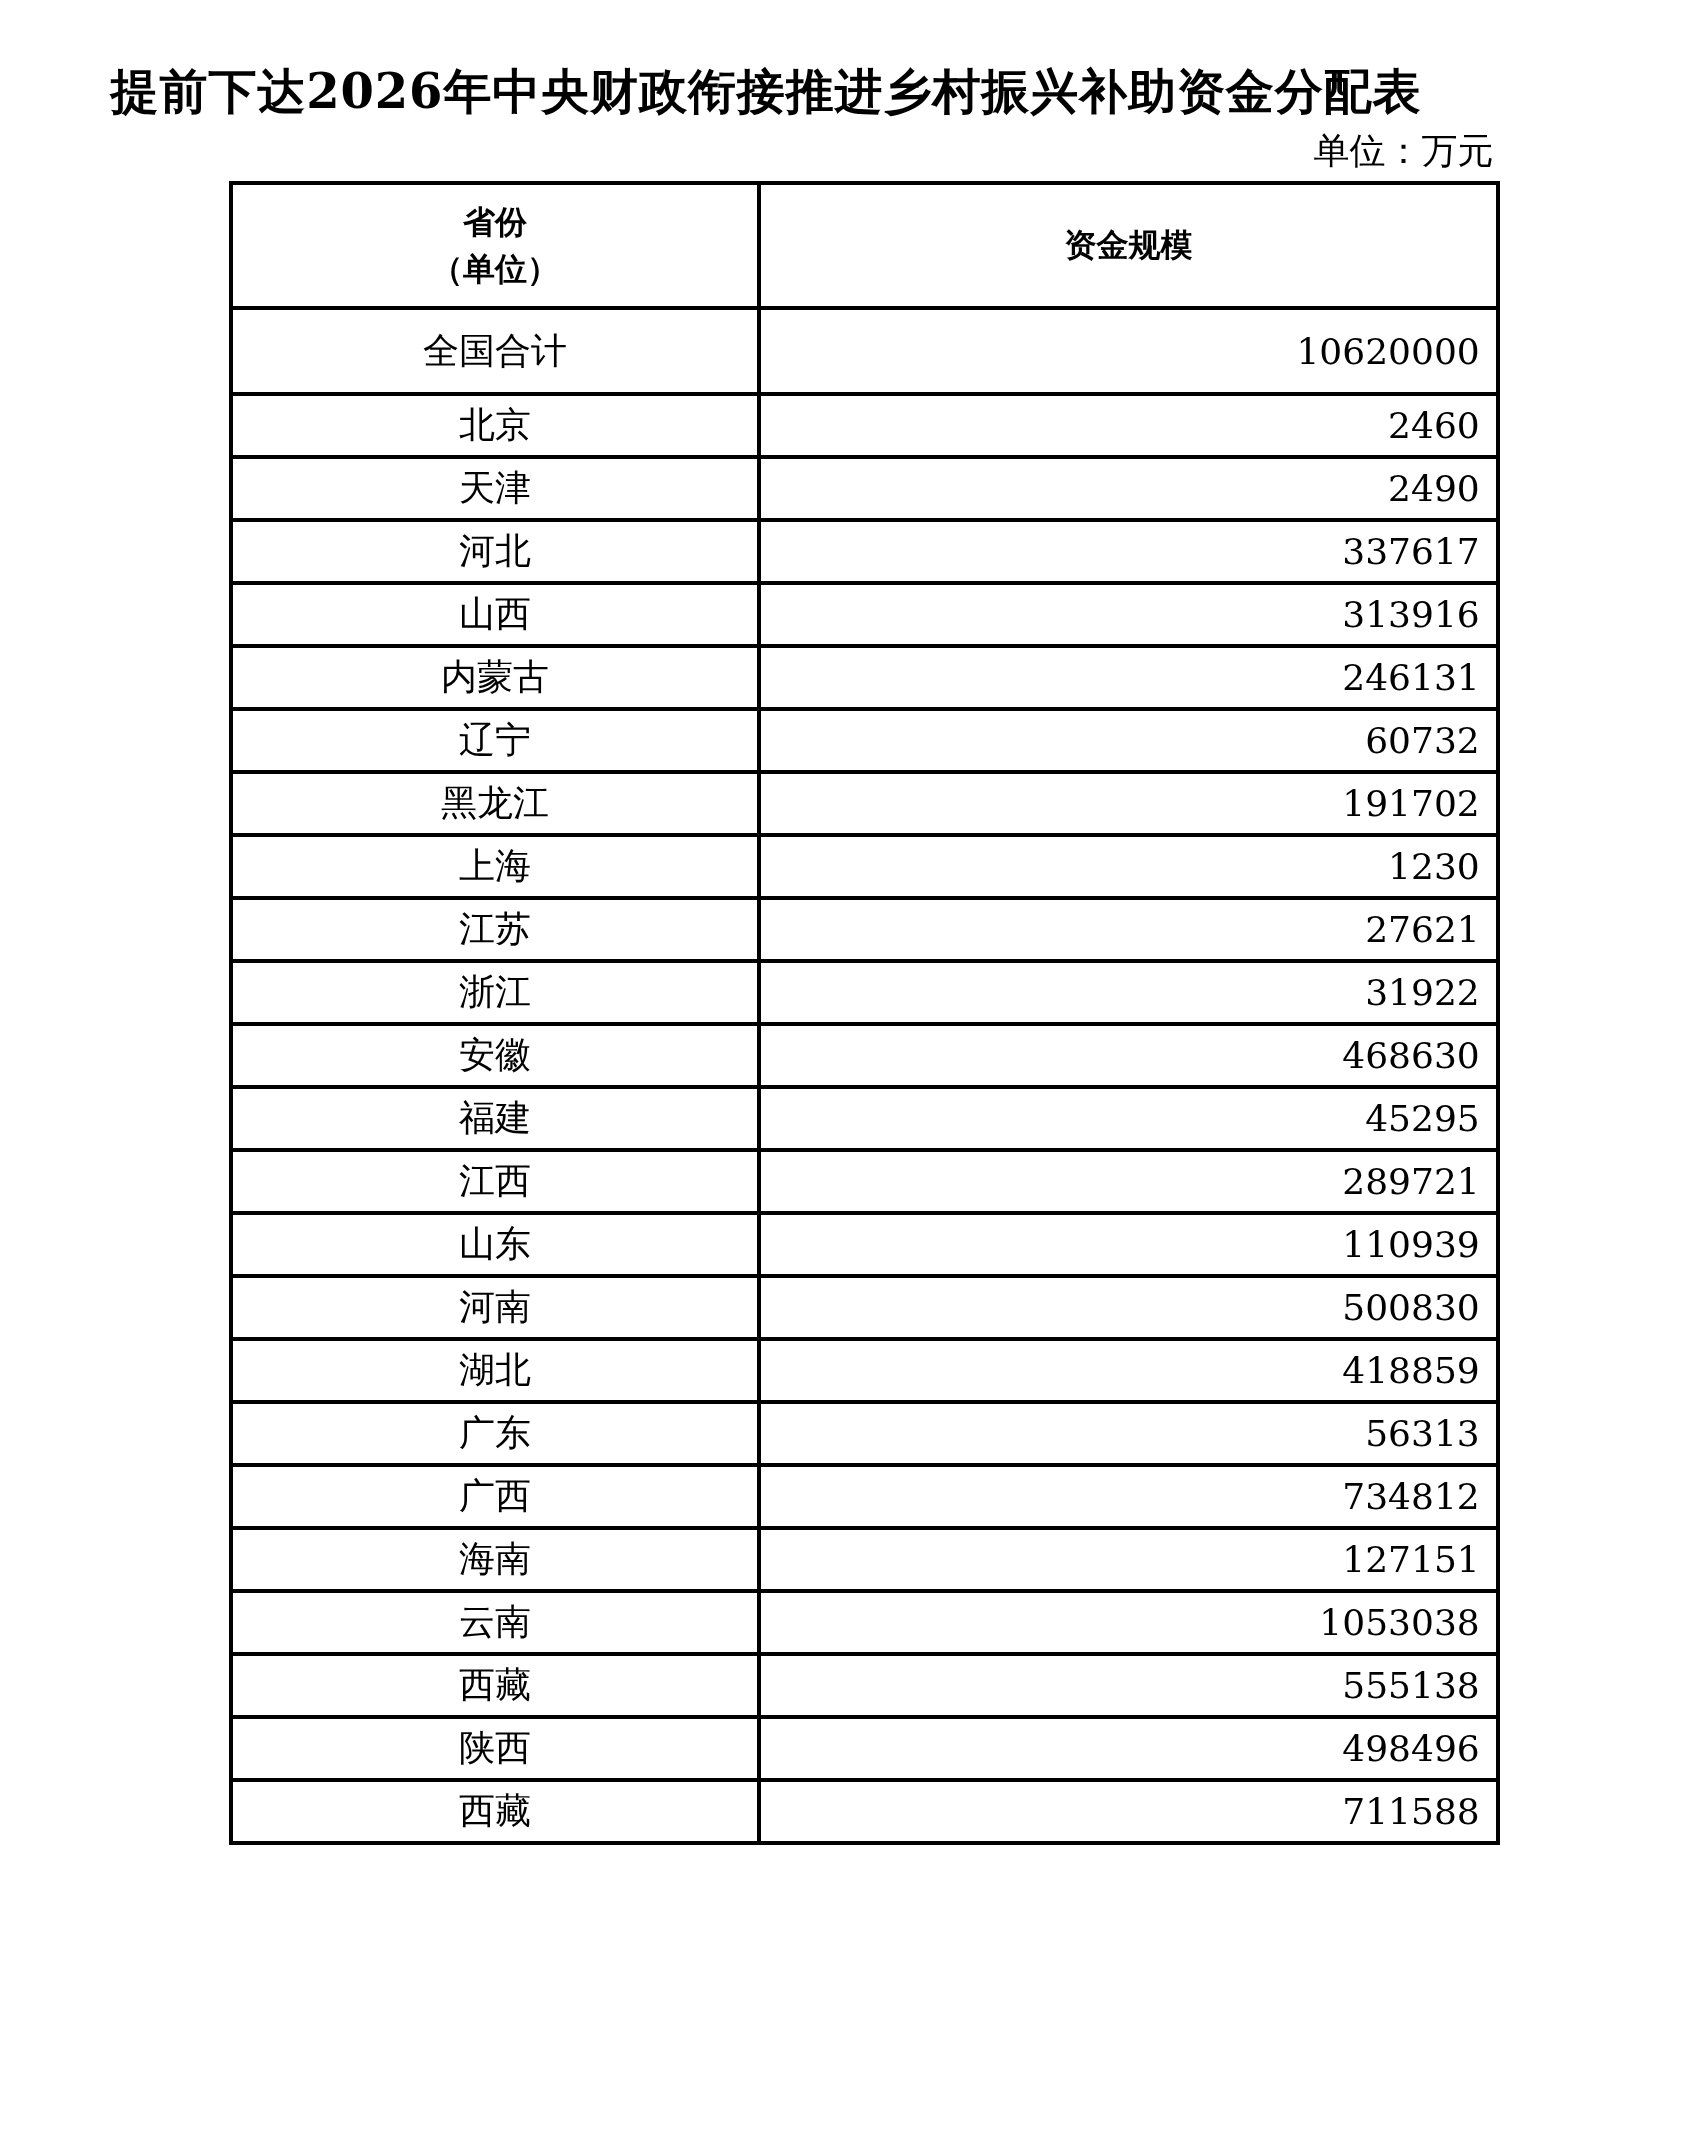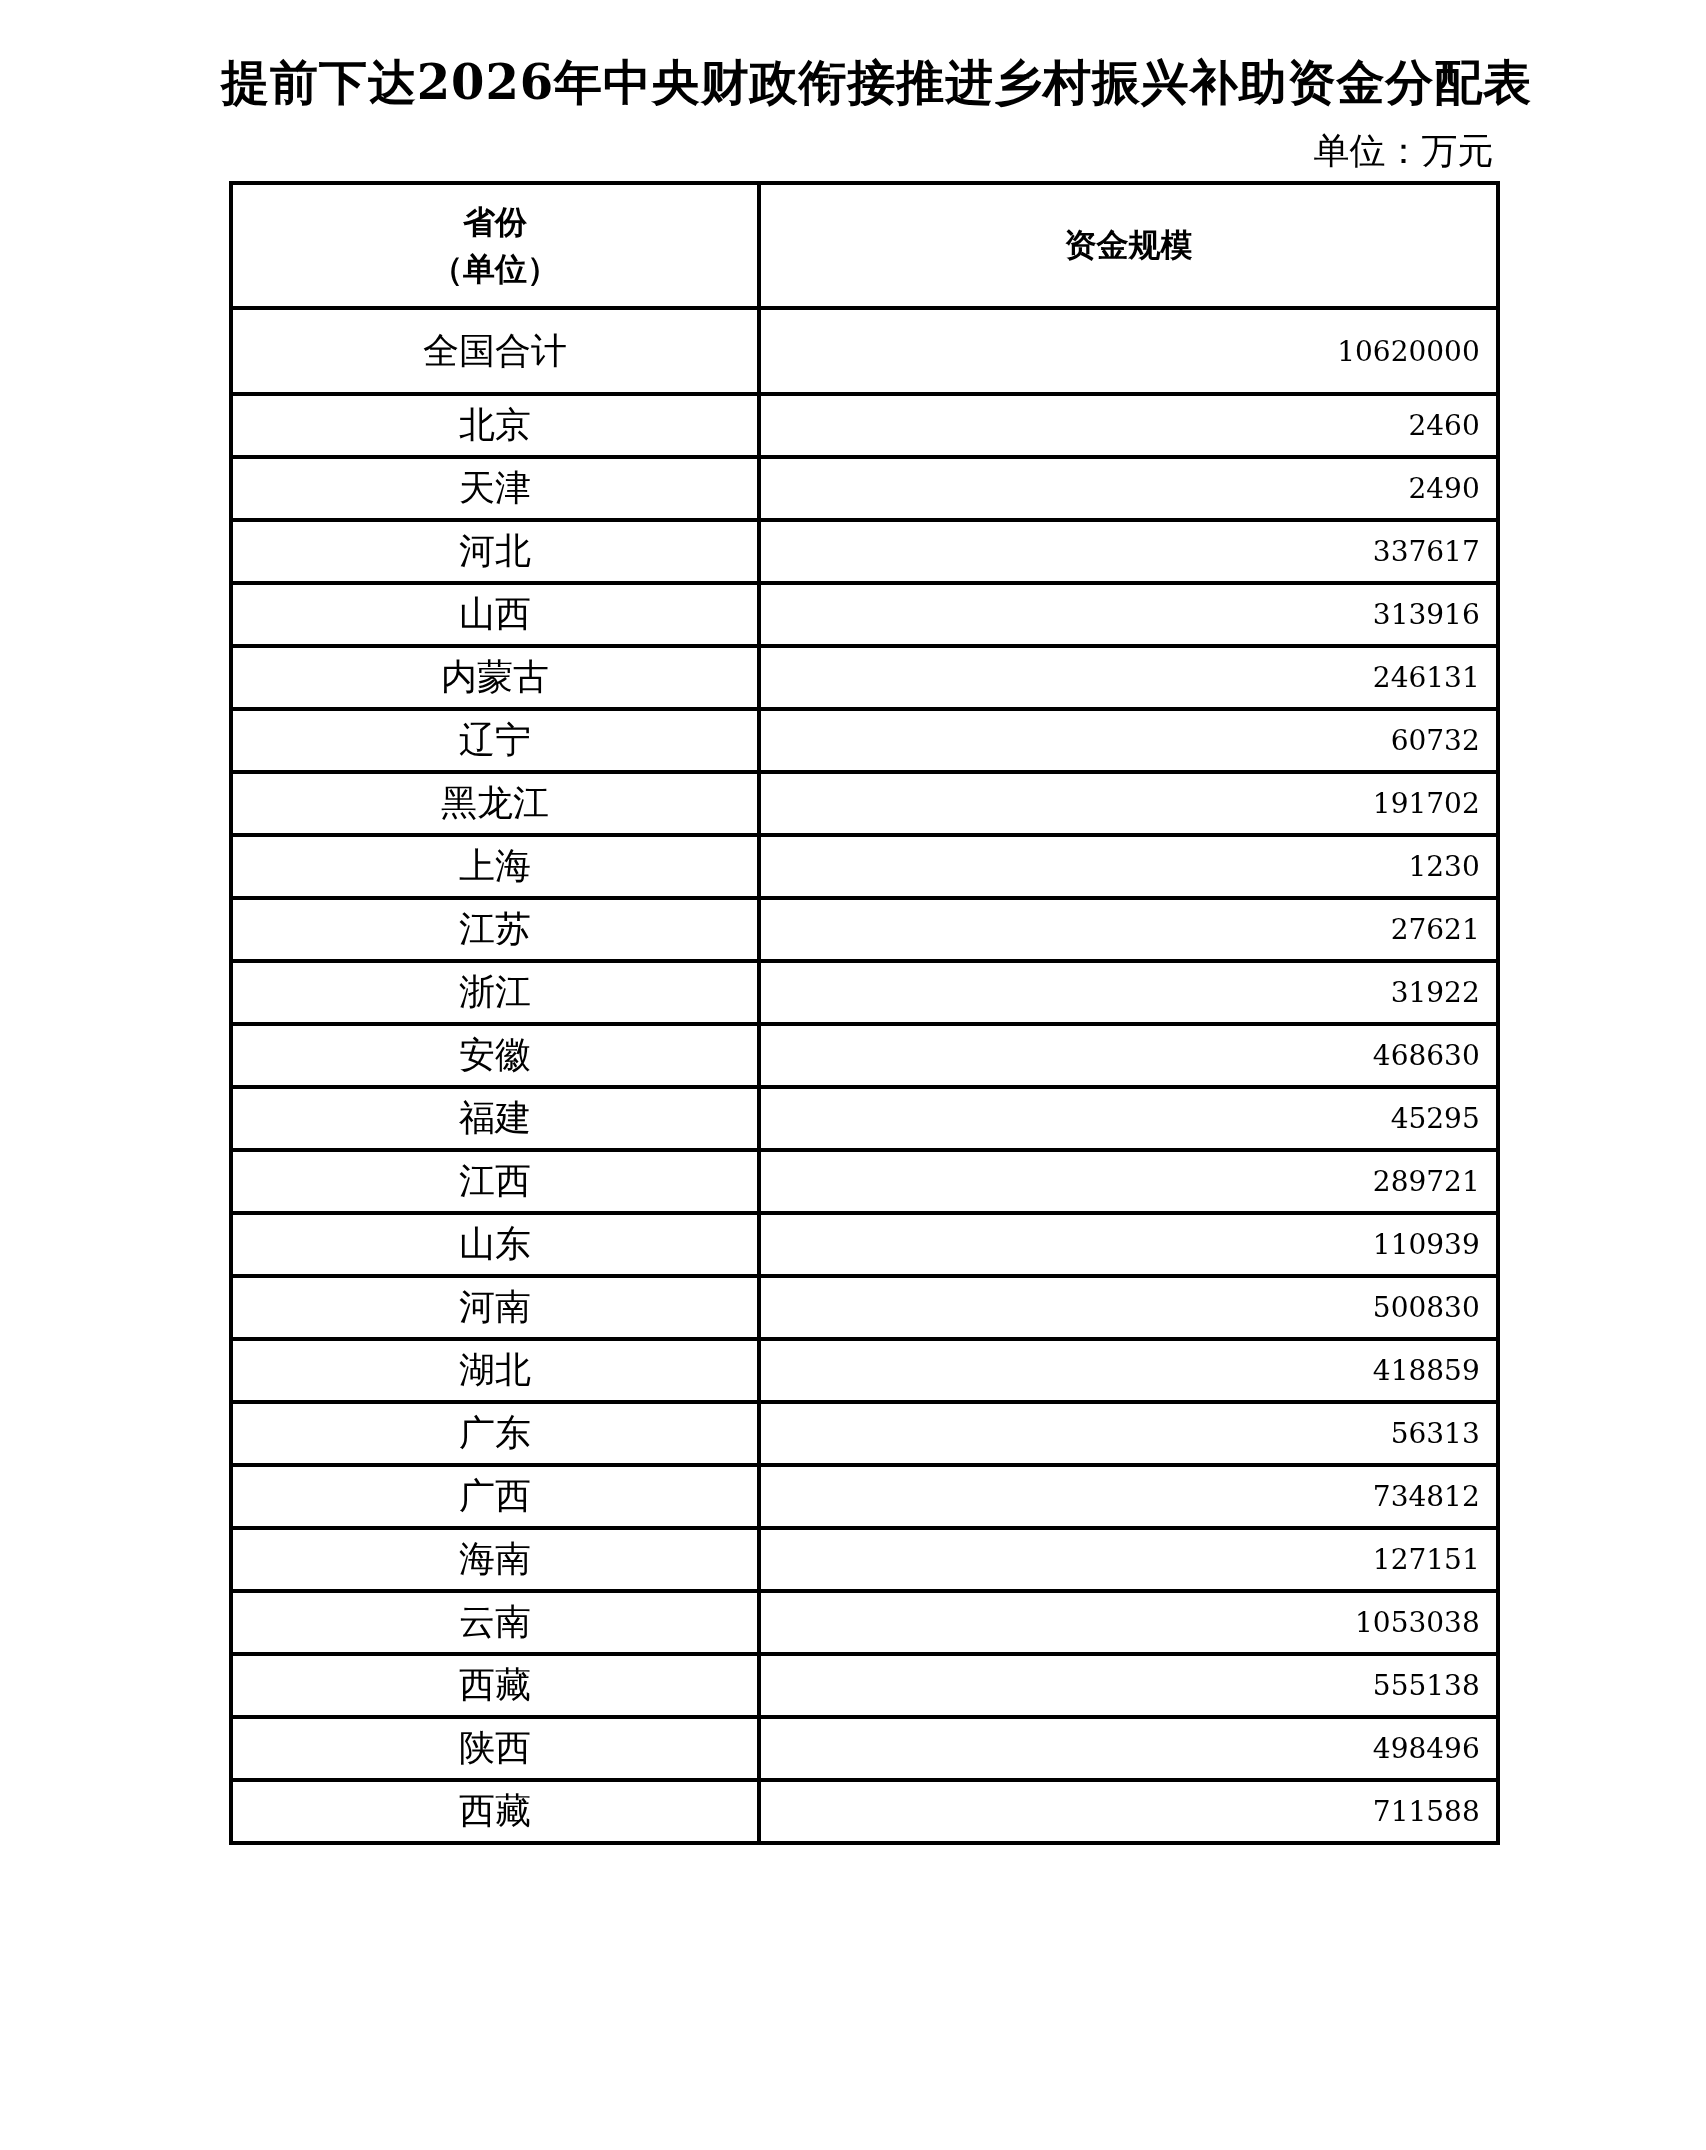--- a/index.html
+++ b/index.html
@@ -9,24 +9,24 @@
   }
   body {
     width: 1706px;
     height: 2414px;
     position: relative;
     font-family: "DejaVu Serif", "Liberation Serif", serif;
     color: #000000;
   }
   .page-title {
     position: absolute;
-    top: 51px;
+    top: 60px;
     left: 0;
     width: 1532px;
-    text-align: right;
+    text-align: center;
     font-family: "DejaVu Serif", "Liberation Serif", serif;
     font-weight: bold;
     font-size: 48px;
     letter-spacing: 0.9px;
     white-space: nowrap;
   }
   .table-area {
     position: absolute;
     top: 133px;
     left: 229px;
@@ -64,21 +64,21 @@
   tbody tr:first-child { height: 86px; }
   td.province-cell {
     text-align: center;
     vertical-align: middle;
     font-size: 36px;
     font-family: "DejaVu Serif", "Liberation Serif", serif;
   }
   td.amount-cell {
     text-align: right;
     vertical-align: middle;
-    font-size: 28px;
+    font-size: 36px;
     padding-right: 16.3px;
     font-family: "DejaVu Serif", "Liberation Serif", serif;
   }
 </style>
 </head>
 <body>
 
 <div class="page-title">提前下达2026年中央财政衔接推进乡村振兴补助资金分配表</div>
 
 <div class="table-area">

